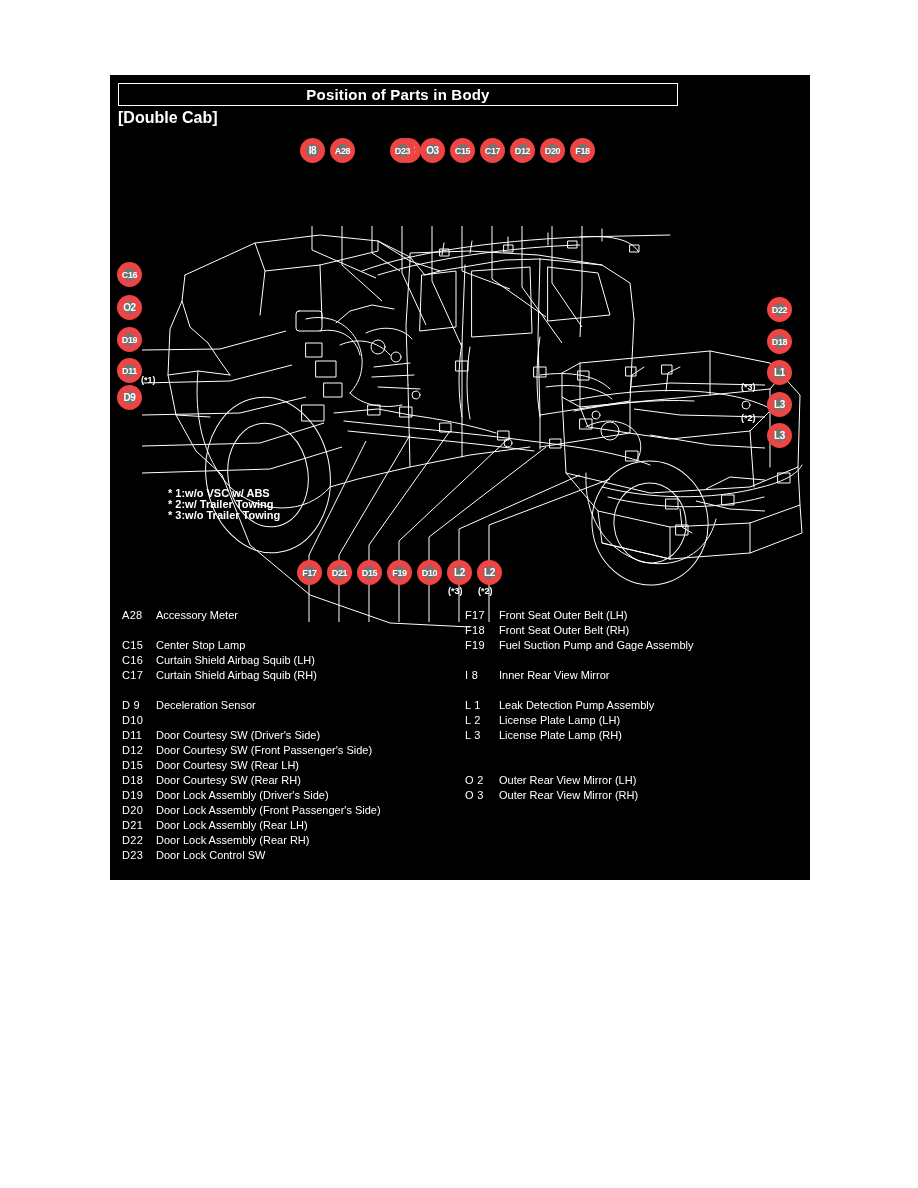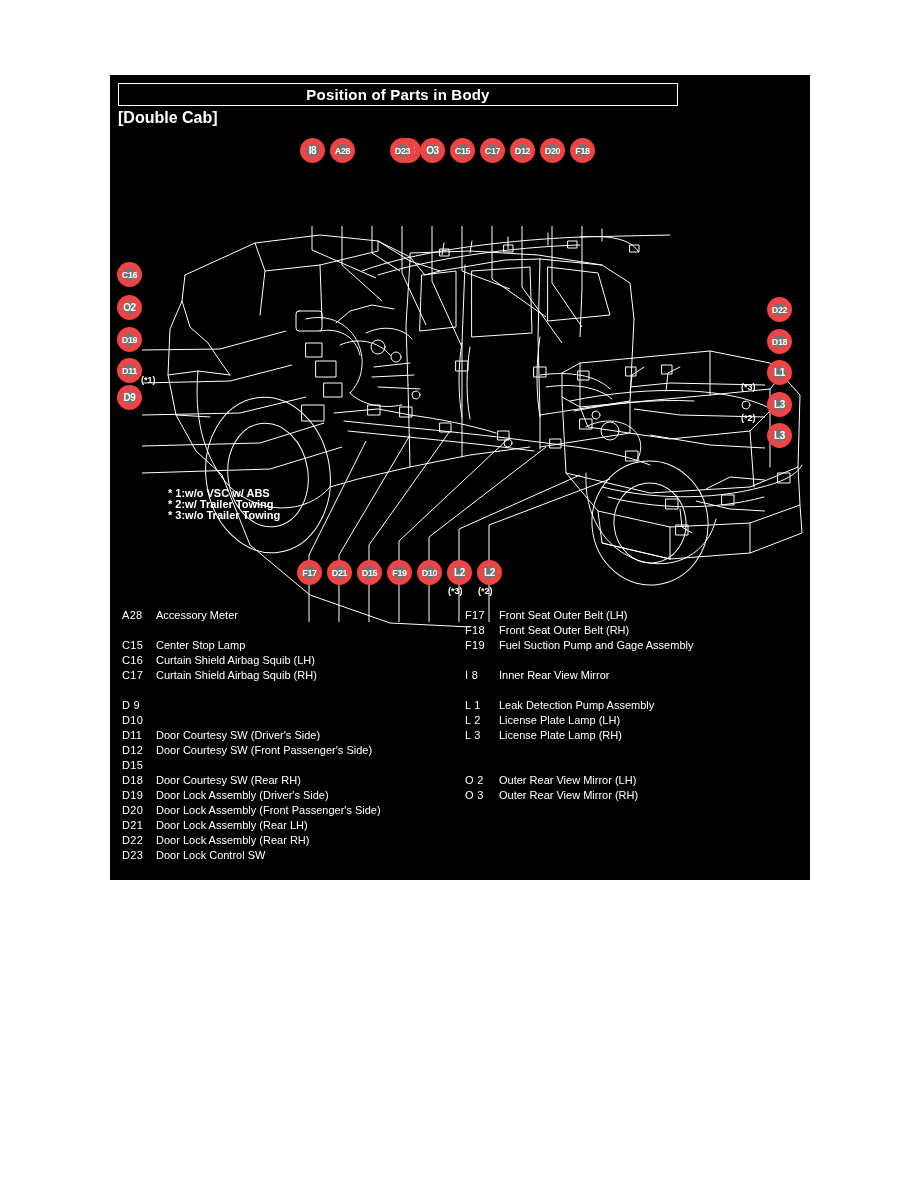--- a/index.html
+++ b/index.html
@@ -380,34 +380,36 @@
           <span class="code">C16</span>
           <span class="desc">Curtain Shield Airbag Squib (LH)</span>
         </div>
         <div class="legend-row">
           <span class="code">C17</span>
           <span class="desc">Curtain Shield Airbag Squib (RH)</span>
         </div>
         <div class="legend-gap"></div>
         <div class="legend-row">
           <span class="code">D 9</span>
+          <span class="desc">Deceleration Sensor</span>
         </div>
         <div class="legend-row">
           <span class="code">D10</span>
         </div>
         <div class="legend-row">
           <span class="code">D11</span>
           <span class="desc">Door Courtesy SW (Driver's Side)</span>
         </div>
         <div class="legend-row">
           <span class="code">D12</span>
           <span class="desc">Door Courtesy SW (Front Passenger's Side)</span>
         </div>
         <div class="legend-row">
           <span class="code">D15</span>
+          <span class="desc">Door Courtesy SW (Rear LH)</span>
         </div>
         <div class="legend-row">
           <span class="code">D18</span>
           <span class="desc">Door Courtesy SW (Rear RH)</span>
         </div>
         <div class="legend-row">
           <span class="code">D19</span>
           <span class="desc">Door Lock Assembly (Driver's Side)</span>
         </div>
         <div class="legend-row">

